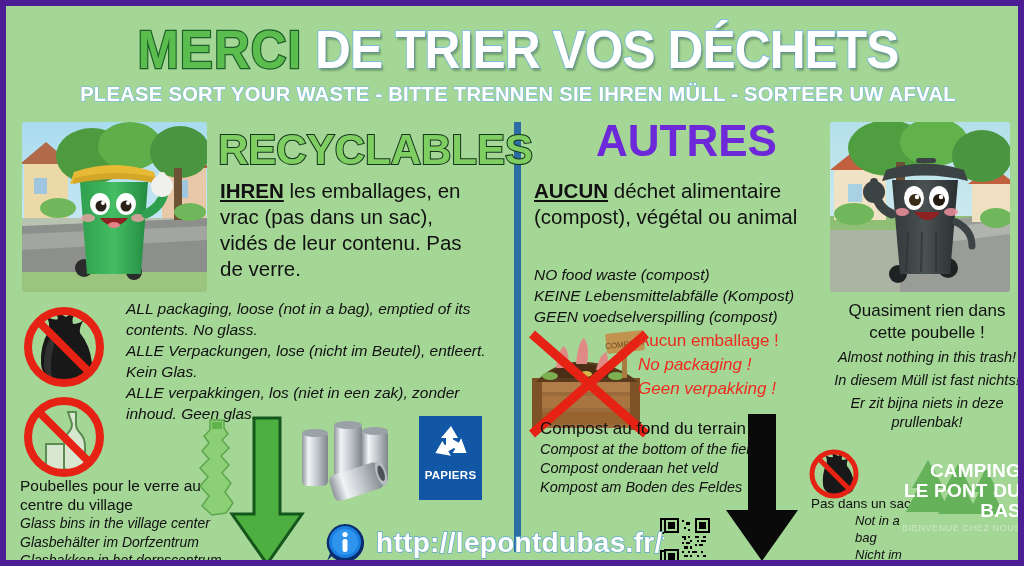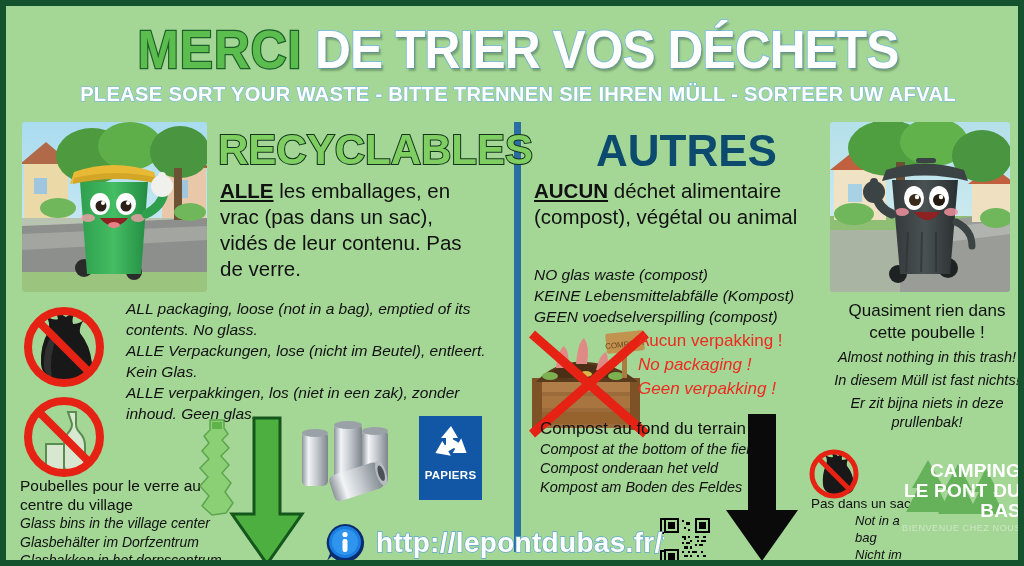--- a/index.html
+++ b/index.html
@@ -6,21 +6,21 @@
   html, body {
     width: 1024px; height: 566px;
     background: #4a9a3e;
     font-family: "Liberation Sans", sans-serif;
     overflow: hidden;
   }
   #poster {
     position: relative;
     width: 1024px; height: 566px;
     background: #a4d696;
-    border: 6px solid #14532d;
+    border: 6px solid #4c1d95;
     overflow: hidden;
   }
 
   
   #header { position: absolute; left: 0; top: 14px; width: 1024px; text-align: center; }
   .title-line {
     font-weight: 900;
     font-size: 54px;
     line-height: 58px;
     letter-spacing: -1px;
@@ -62,23 +62,23 @@
   
   .col-heading { position: absolute; font-weight: 900; white-space: nowrap; }
   #h-recyclables {
     left: 212px; top: 120px;
     font-size: 42px;
     color: #7ece62;
     -webkit-text-stroke: 2px #14321c;
     paint-order: stroke fill;
   }
   #h-autres {
-    left: 590px; top: 120px;
+    left: 590px; top: 110px;
     font-size: 44px;
-    color: #0c4a6e;
+    color: #6d28d9;
   }
 
   
   .fr-main {
     position: absolute;
     font-size: 20.5px;
     line-height: 26px;
     color: #111;
   }
   .fr-main b { font-weight: 800; text-decoration: underline; }
@@ -288,21 +288,21 @@
       <path d="M84 90 q14 16 26 0 Z" fill="#8e2222"></path>
       <path d="M62 92 q-14 -6 -16 -20" stroke="#3c4345" stroke-width="9" fill="none" stroke-linecap="round"></path>
       <circle cx="44" cy="70" r="11" fill="#3c4345"></circle>
       <rect x="40" y="56" width="8" height="14" rx="4" fill="#3c4345"></rect>
       <path d="M126 100 q16 8 16 24" stroke="#3c4345" stroke-width="7" fill="none" stroke-linecap="round"></path>
     </svg>
   </div>
 
   <div class="col-heading" id="h-recyclables">RECYCLABLES</div>
 
-  <div class="fr-main" id="rec-fr"><b>ALLE</b><span> les emballages, en vrac (pas dans un sac), vidés de leur contenu. Pas de verre.</span></div>
+  <div class="fr-main" id="rec-fr"><b>IHREN</b><span> les emballages, en vrac (pas dans un sac), vidés de leur contenu. Pas de verre.</span></div>
 
   <div class="multi" id="rec-multi">
     <div>ALL packaging, loose (not in a bag), emptied of its contents. No glass.</div>
     <div>ALLE Verpackungen, lose (nicht im Beutel), entleert. Kein Glas.</div>
     <div>ALLE verpakkingen, los (niet in een zak), zonder inhoud. Geen glas.</div>
   </div>
 
   <div style="position:absolute;left:12px;top:300px;">
     <svg width="92" height="82" viewBox="0 0 92 82">
       <path d="M30 26 q3 -10 -2 -16 q8 5 12 3 q-2 -6 0 -10 q3 6 8 8 q5 -4 10 -5 q-5 6 -3 12 q6 0 11 -4 q-5 6 -4 13 q10 12 12 30 q1 18 -24 18 q-26 0 -27 -17 q-1 -18 7 -32 Z" fill="#181818"></path>
@@ -374,21 +374,21 @@
       <path d="M24 5 L31 17 L26 17 L26 25 L19 25 L19 17 L14 17 Z" fill="#fff" transform="rotate(240 24 23)"></path>
     </svg>
     <div class="pap-label">PAPIERS</div>
   </div>
 
   <div class="col-heading" id="h-autres">AUTRES</div>
 
   <div class="fr-main" id="aut-fr"><b>AUCUN</b><span> déchet alimentaire (compost), végétal ou animal</span></div>
 
   <div class="multi" id="aut-multi">
-    <div>NO glas waste (compost)</div>
+    <div>NO food waste (compost)</div>
     <div>KEINE Lebensmittelabfälle (Kompost)</div>
     <div>GEEN voedselverspilling (compost)</div>
   </div>
 
   <div style="position:absolute;left:518px;top:318px;">
     <svg width="130" height="115" viewBox="0 0 130 115">
       <rect x="10" y="56" width="104" height="48" rx="3" fill="#9c6b3c"></rect>
       <rect x="10" y="56" width="104" height="12" fill="#b07c48"></rect>
       <rect x="10" y="72" width="104" height="12" fill="#a8743f"></rect>
       <rect x="10" y="88" width="104" height="12" fill="#96632f"></rect>
@@ -404,21 +404,21 @@
       <ellipse cx="62" cy="50" rx="6" ry="3" fill="#d8b84a"></ellipse>
       <rect x="82" y="8" width="38" height="20" rx="2" fill="#c2924f" transform="rotate(-6 101 18)"></rect>
       <text x="101" y="23" font-size="8" fill="#6b4a22" text-anchor="middle" font-family="Liberation Sans, sans-serif" transform="rotate(-6 101 18)">COMPOST</text>
       <rect x="98" y="26" width="5" height="28" fill="#a87d3f"></rect>
       <line x1="8" y1="10" x2="122" y2="110" stroke="#e52213" stroke-width="9"></line>
       <line x1="122" y1="10" x2="8" y2="110" stroke="#e52213" stroke-width="9"></line>
     </svg>
   </div>
 
   <div id="red-warn">
-    <div class="l1">Aucun verpakking !</div>
+    <div class="l1">Aucun emballage !</div>
     <div>No packaging !</div>
     <div>Geen verpakking !</div>
   </div>
 
   <div id="compost-cap">
     <div class="cc-fr">Compost au fond du terrain</div>
     <div class="cc-tr">Compost at the bottom of the field</div>
     <div class="cc-tr">Compost onderaan het veld</div>
     <div class="cc-tr">Kompost am Boden des Feldes</div>
   </div>

